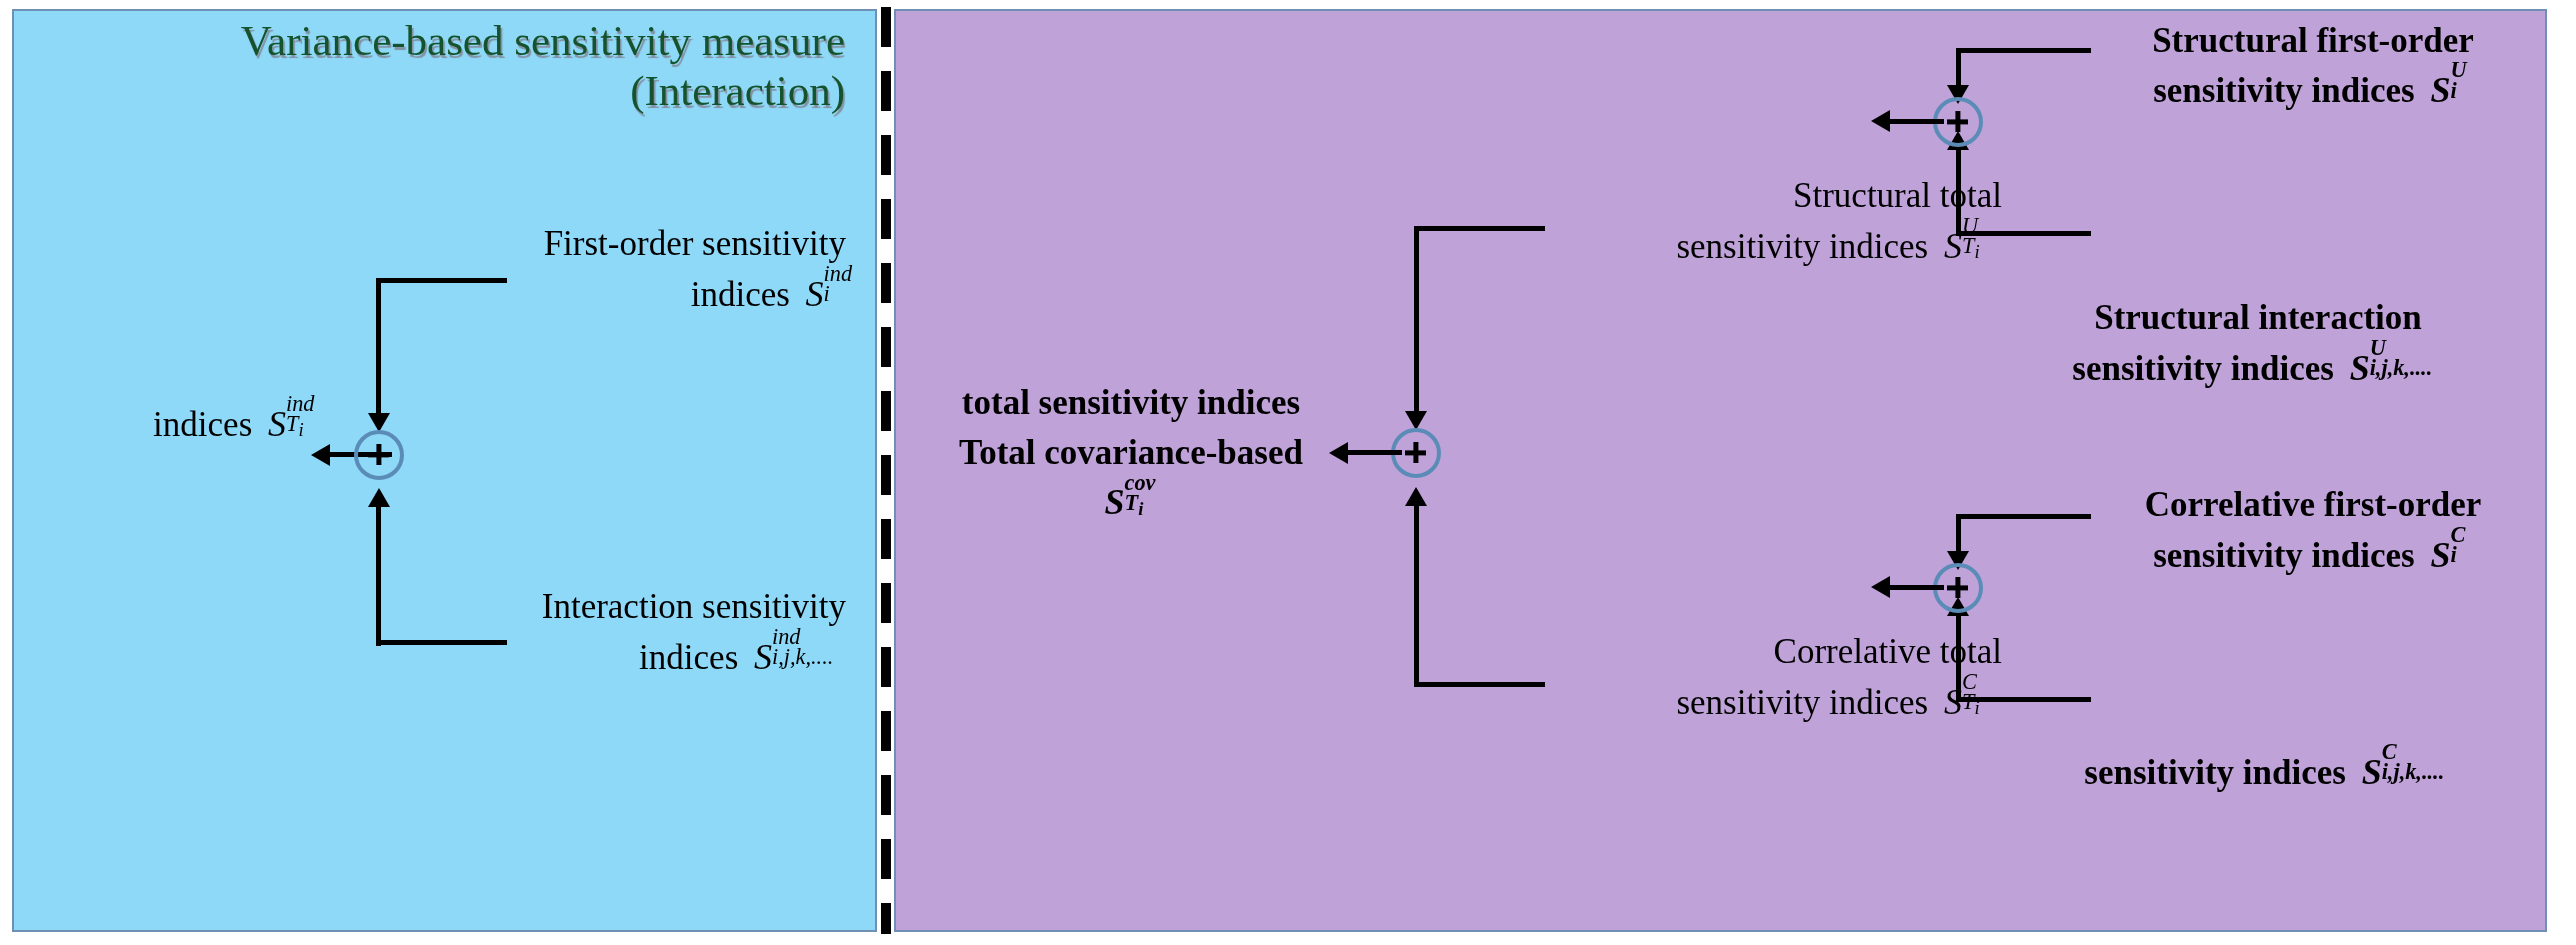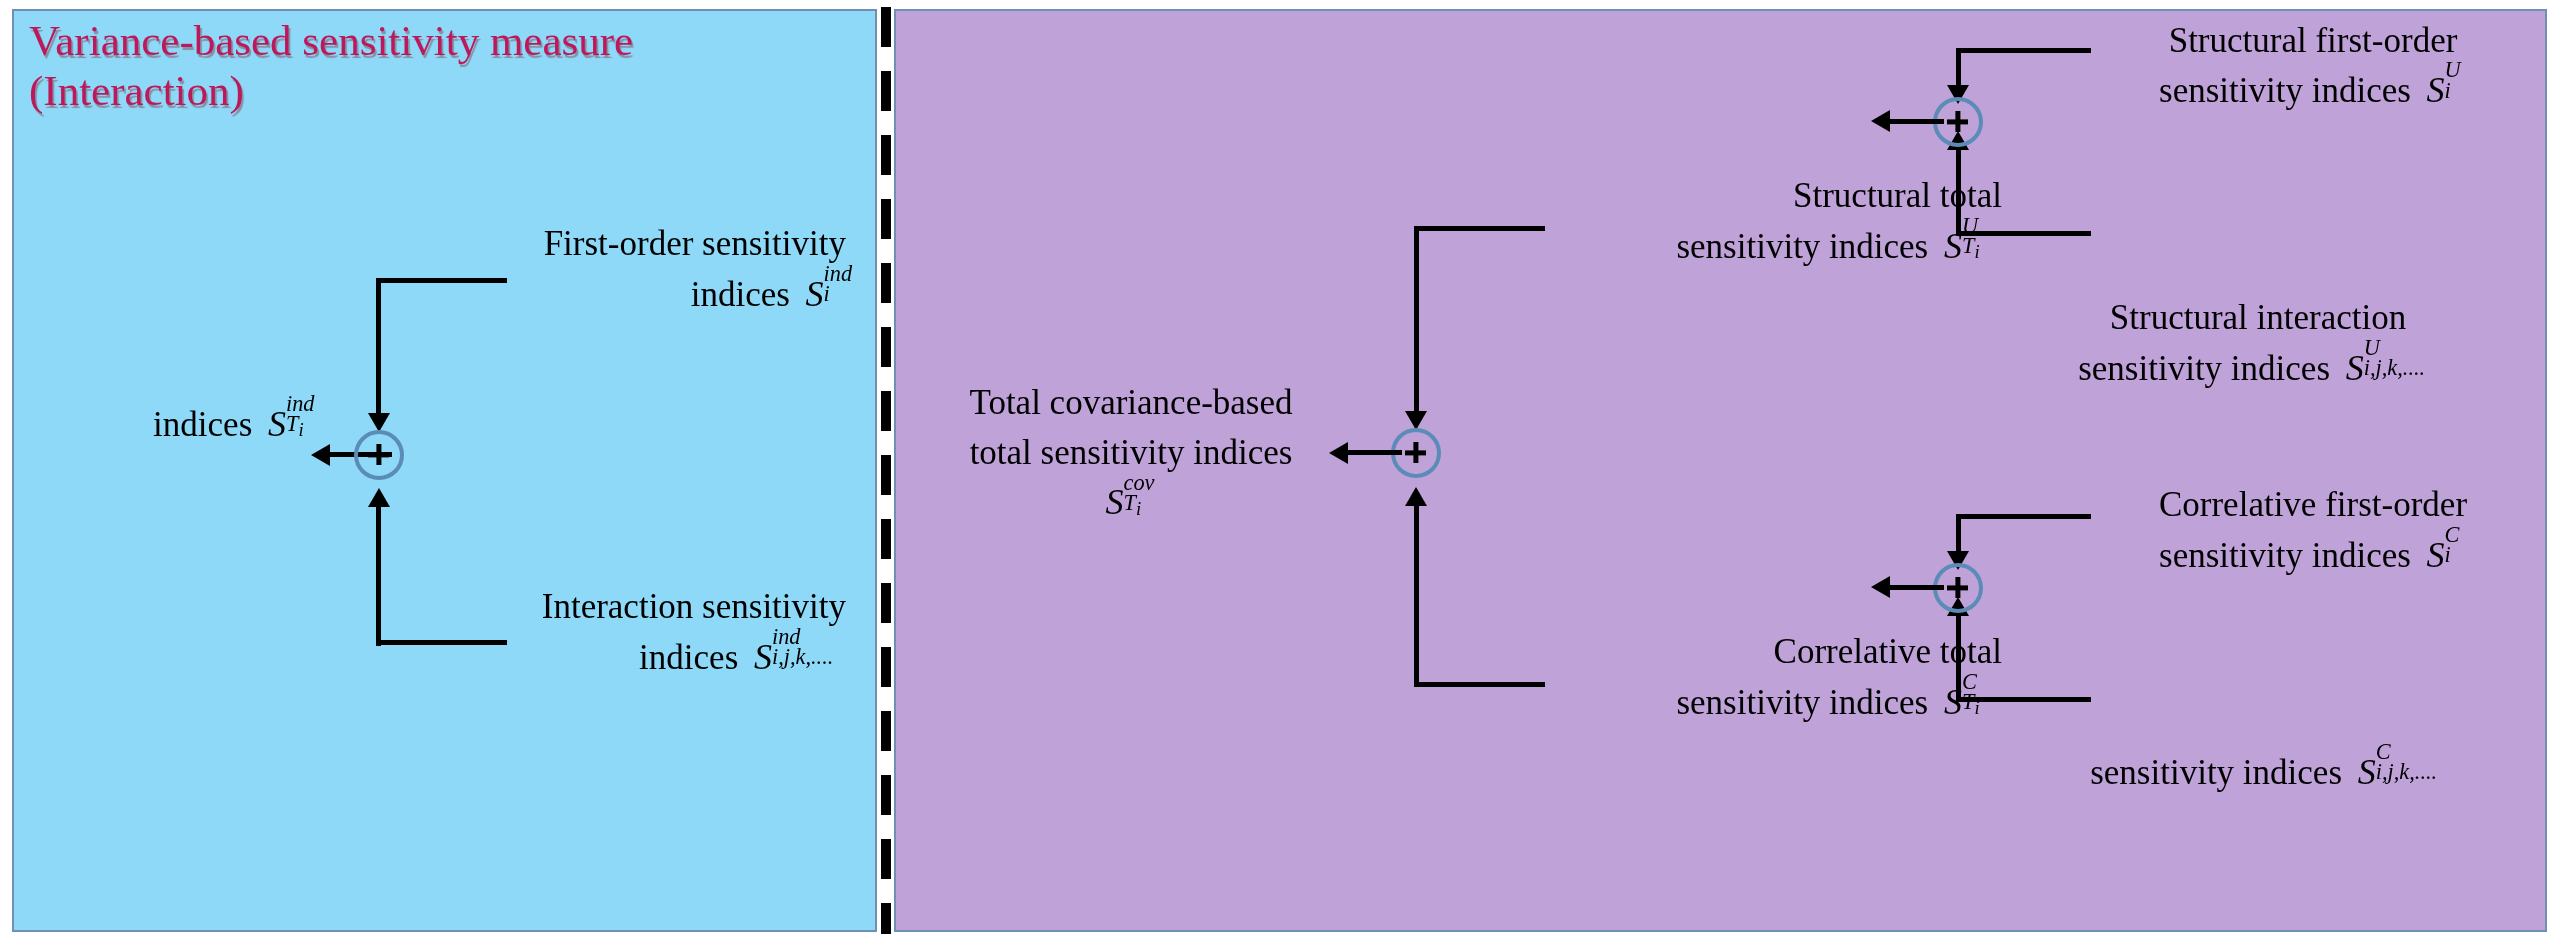--- a/index.html
+++ b/index.html
@@ -41,43 +41,43 @@
     background: repeating-linear-gradient(
       to bottom,
       #000000 0px, #000000 40px,
       rgba(0,0,0,0) 40px, rgba(0,0,0,0) 64px
     );
   }
 
   
   .panel-title {
     position: absolute;
-    color: #be185d;
+    color: #14532d;
     font-size: 43px;
     line-height: 1.18;
-    text-align: left;
+    text-align: right;
     white-space: nowrap;
     text-shadow: 1.7px 2.6px 0.9px rgba(120,60,60,0.45);
     font-family: "Liberation Serif", "DejaVu Serif", serif;
   }
   #title-left  { left: 29px;   top: 15.5px; width: 816px; }
   #title-right { left: 923px; top: 15.5px; width: 863px; }
   .panel-title .t2 { display: block; }
 
   
   .node {
     position: absolute;
     color: #000000;
     font-size: 35px;
     line-height: 1.42;
     white-space: nowrap;
   }
   .node .ln { display: block; }
   .node.ta-r  { text-align: right; }
-  .node.ta-c  { text-align: center; }
+  .node.ta-c  { text-align: center; font-weight: bold; }
 
   
   .sym {
     font-family: "Liberation Serif", "DejaVu Serif", serif;
     font-style: italic;
     font-size: 36px;
     position: relative;
     display: inline-block;
     padding-left: 7px;
   }
@@ -249,22 +249,22 @@
       <span>sensitivity indices</span>
       <span class="sym mid">
         <span>S</span>
         <span class="sp">U</span>
         <span class="sb"><span>T</span><sub>i</sub></span>
       </span>
     </span>
   </div>
 
   <div class="node ta-c" id="r-total-cov" style="left:898px; top:378px; width:466px;">
+    <span class="ln">total sensitivity indices</span>
     <span class="ln">Total covariance-based</span>
-    <span class="ln">total sensitivity indices</span>
     <span class="ln">
       <span class="sym mid">
         <span>S</span>
         <span class="sp">cov</span>
         <span class="sb"><span>T</span><sub>i</sub></span>
       </span>
     </span>
   </div>
 
   <div class="node ta-c" id="r-corr-first" style="left:2054px; top:480px; width:518px;">

